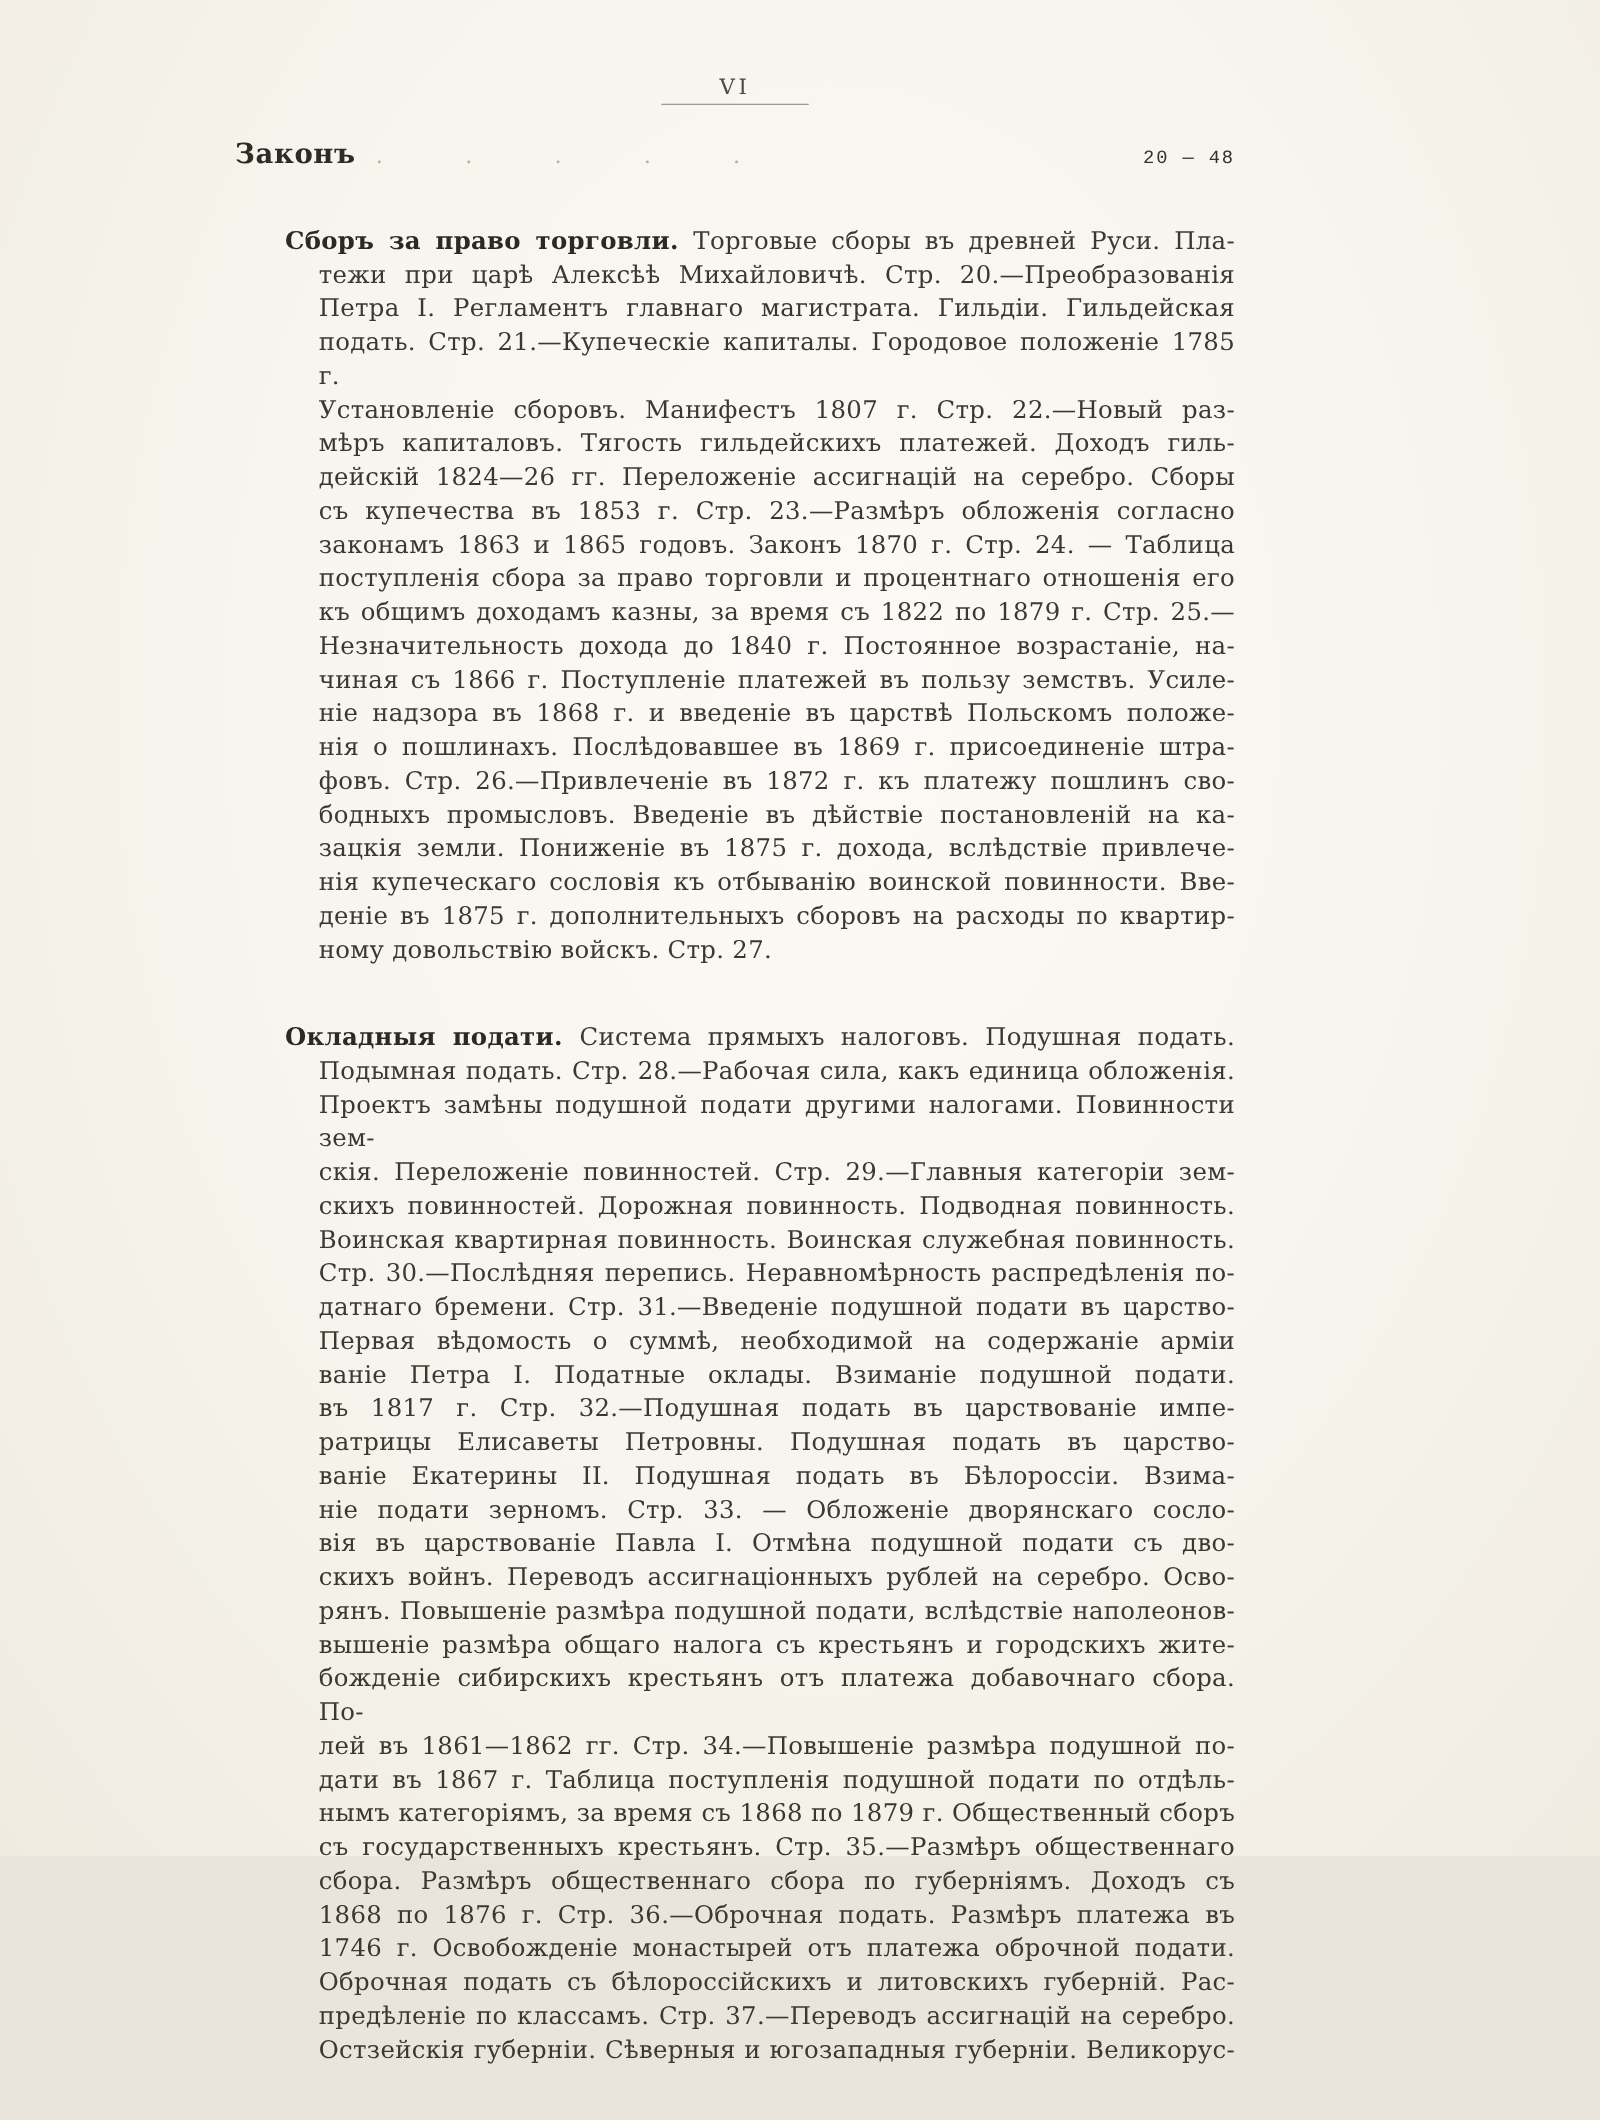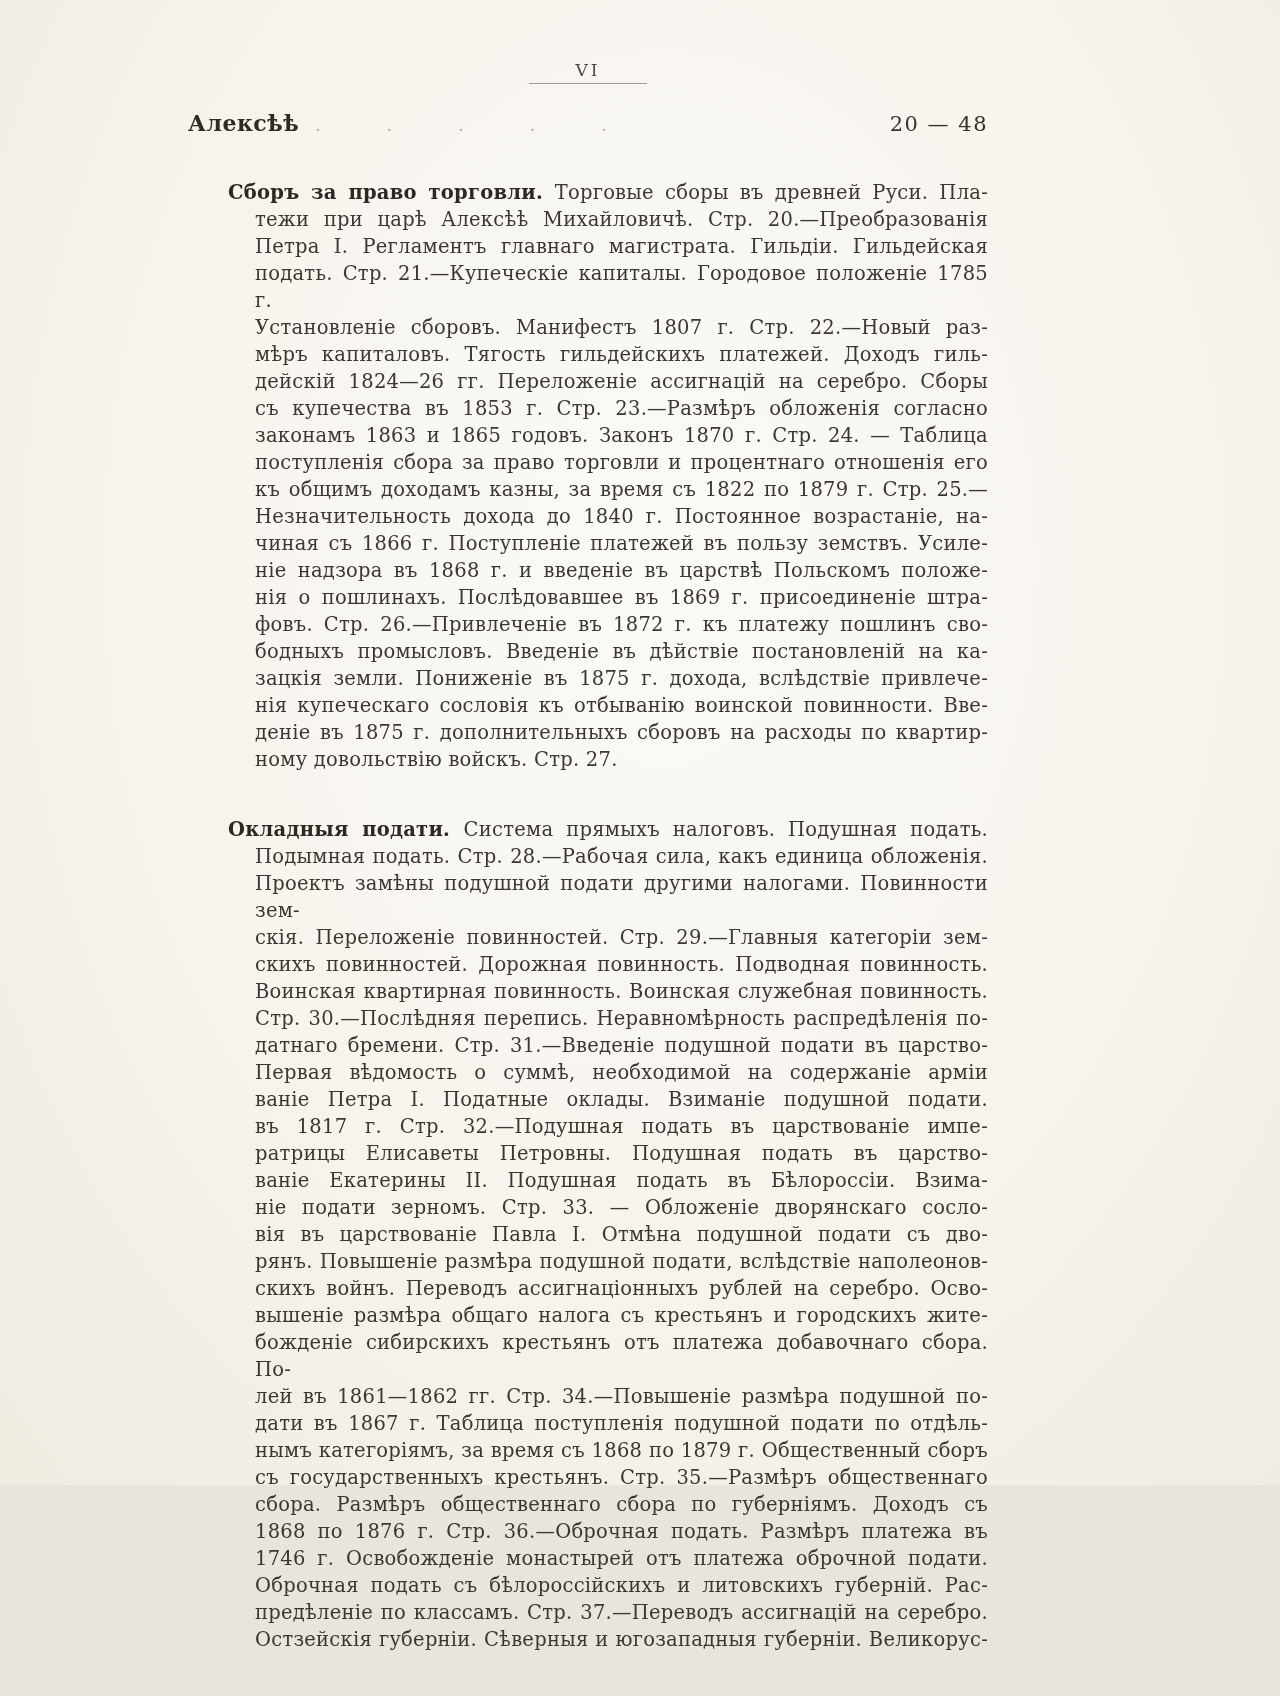--- a/index.html
+++ b/index.html
@@ -47,23 +47,24 @@
     flex: 1;
     padding-left: 16px;
     white-space: nowrap;
     overflow: hidden;
     letter-spacing: 30px;
     font-size: 18px;
     color: #9a9383;
     opacity: 0.7;
   }
   .section-pages {
-    font-size: 21px;
+    font-size: 15px;
     letter-spacing: 1.5px;
     color: #35312b;
+    font-family: Liberation Mono, monospace;
   }
   .entries {
     margin-top: 15px;
   }
   .entry {
     padding-left: 67px;
     font-size: 19.5px;
     line-height: 27px;
     letter-spacing: 0.25px;
     color: #3b3731;
@@ -83,21 +84,21 @@
 </head>
 <body>
 
 <div class="page">
   <div class="content">
 
     <div class="folio">VI</div>
     <div class="folio-rule"></div>
 
     <div class="section-row">
-      <span class="section-title">Алексѣѣ</span>
+      <span class="section-title">Законъ</span>
       <span class="leader">. . . . .</span>
       <span class="section-pages">20 — 48</span>
     </div>
 
     <div class="entries" id="entries">
         <div class="entry">
           <div class="line first"><span class="entry-heading">Сборъ за право торговли. </span>Торговые сборы въ древней Руси. Пла-</div>
           <div class="line">тежи при царѣ Алексѣѣ Михайловичѣ. Стр. 20.—Преобразованія</div>
           <div class="line">Петра I. Регламентъ главнаго магистрата. Гильдіи. Гильдейская</div>
           <div class="line">подать. Стр. 21.—Купеческіе капиталы. Городовое положеніе 1785 г.</div>
@@ -128,22 +129,22 @@
           <div class="line">Воинская квартирная повинность. Воинская служебная повинность.</div>
           <div class="line">Стр. 30.—Послѣдняя перепись. Неравномѣрность распредѣленія по-</div>
           <div class="line">датнаго бремени. Стр. 31.—Введеніе подушной подати въ царство-</div>
           <div class="line">Первая вѣдомость о суммѣ, необходимой на содержаніе арміи</div>
           <div class="line">ваніе Петра I. Податные оклады. Взиманіе подушной подати.</div>
           <div class="line">въ 1817 г. Стр. 32.—Подушная подать въ царствованіе импе-</div>
           <div class="line">ратрицы Елисаветы Петровны. Подушная подать въ царство-</div>
           <div class="line">ваніе Екатерины II. Подушная подать въ Бѣлороссіи. Взима-</div>
           <div class="line">ніе подати зерномъ. Стр. 33. — Обложеніе дворянскаго сосло-</div>
           <div class="line">вія въ царствованіе Павла I. Отмѣна подушной подати съ дво-</div>
+          <div class="line">скихъ войнъ. Переводъ ассигнаціонныхъ рублей на серебро. Осво-</div>
           <div class="line">рянъ. Повышеніе размѣра подушной подати, вслѣдствіе наполеонов-</div>
-          <div class="line">скихъ войнъ. Переводъ ассигнаціонныхъ рублей на серебро. Осво-</div>
           <div class="line">вышеніе размѣра общаго налога съ крестьянъ и городскихъ жите-</div>
           <div class="line">божденіе сибирскихъ крестьянъ отъ платежа добавочнаго сбора. По-</div>
           <div class="line">лей въ 1861—1862 гг. Стр. 34.—Повышеніе размѣра подушной по-</div>
           <div class="line">дати въ 1867 г. Таблица поступленія подушной подати по отдѣль-</div>
           <div class="line">нымъ категоріямъ, за время съ 1868 по 1879 г. Общественный сборъ</div>
           <div class="line">съ государственныхъ крестьянъ. Стр. 35.—Размѣръ общественнаго</div>
           <div class="line">сбора. Размѣръ общественнаго сбора по губерніямъ. Доходъ съ</div>
           <div class="line">1868 по 1876 г. Стр. 36.—Оброчная подать. Размѣръ платежа въ</div>
           <div class="line">1746 г. Освобожденіе монастырей отъ платежа оброчной подати.</div>
           <div class="line">Оброчная подать съ бѣлороссійскихъ и литовскихъ губерній. Рас-</div>

